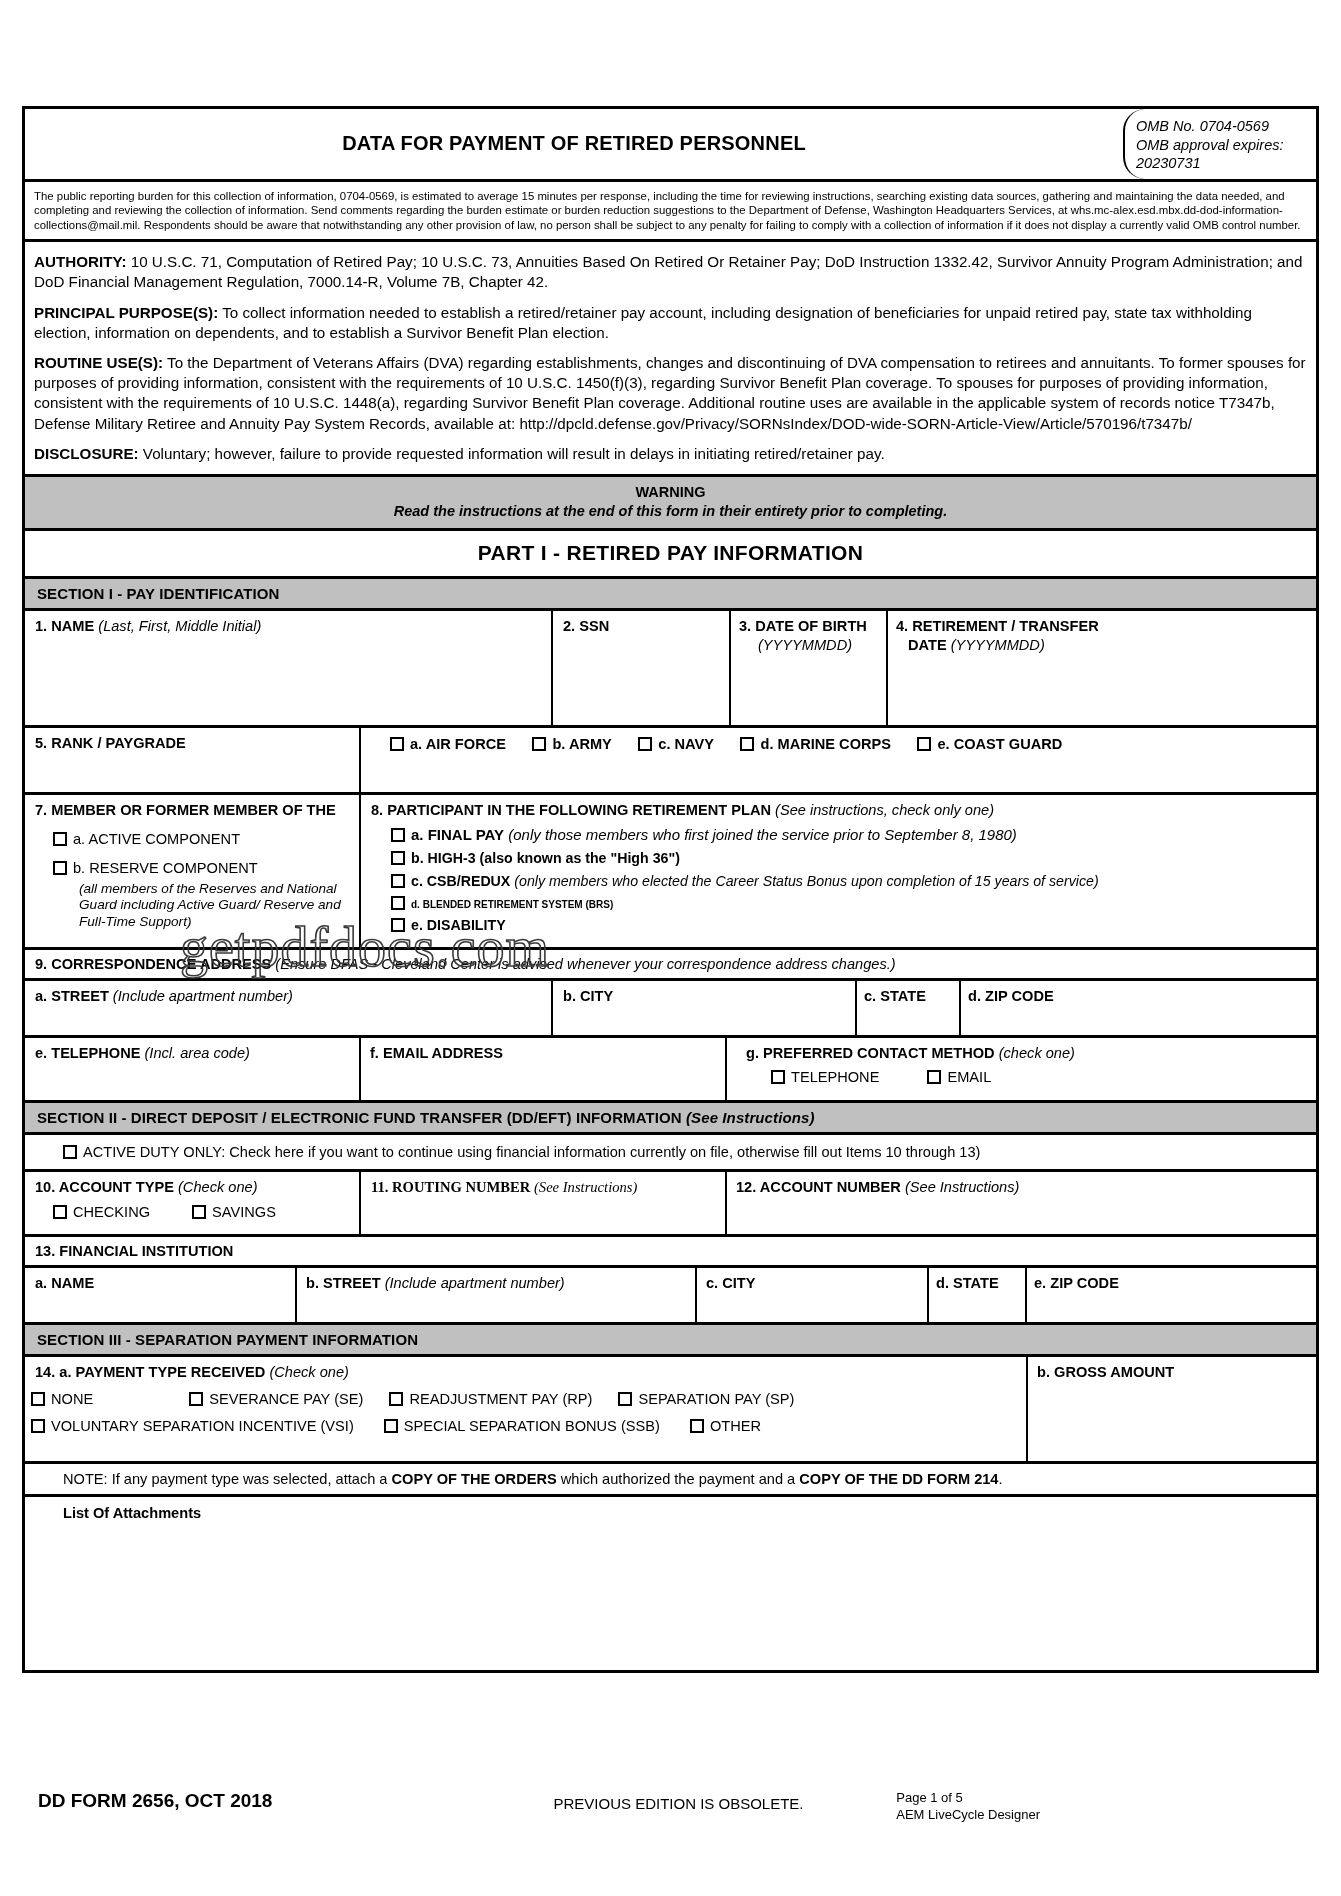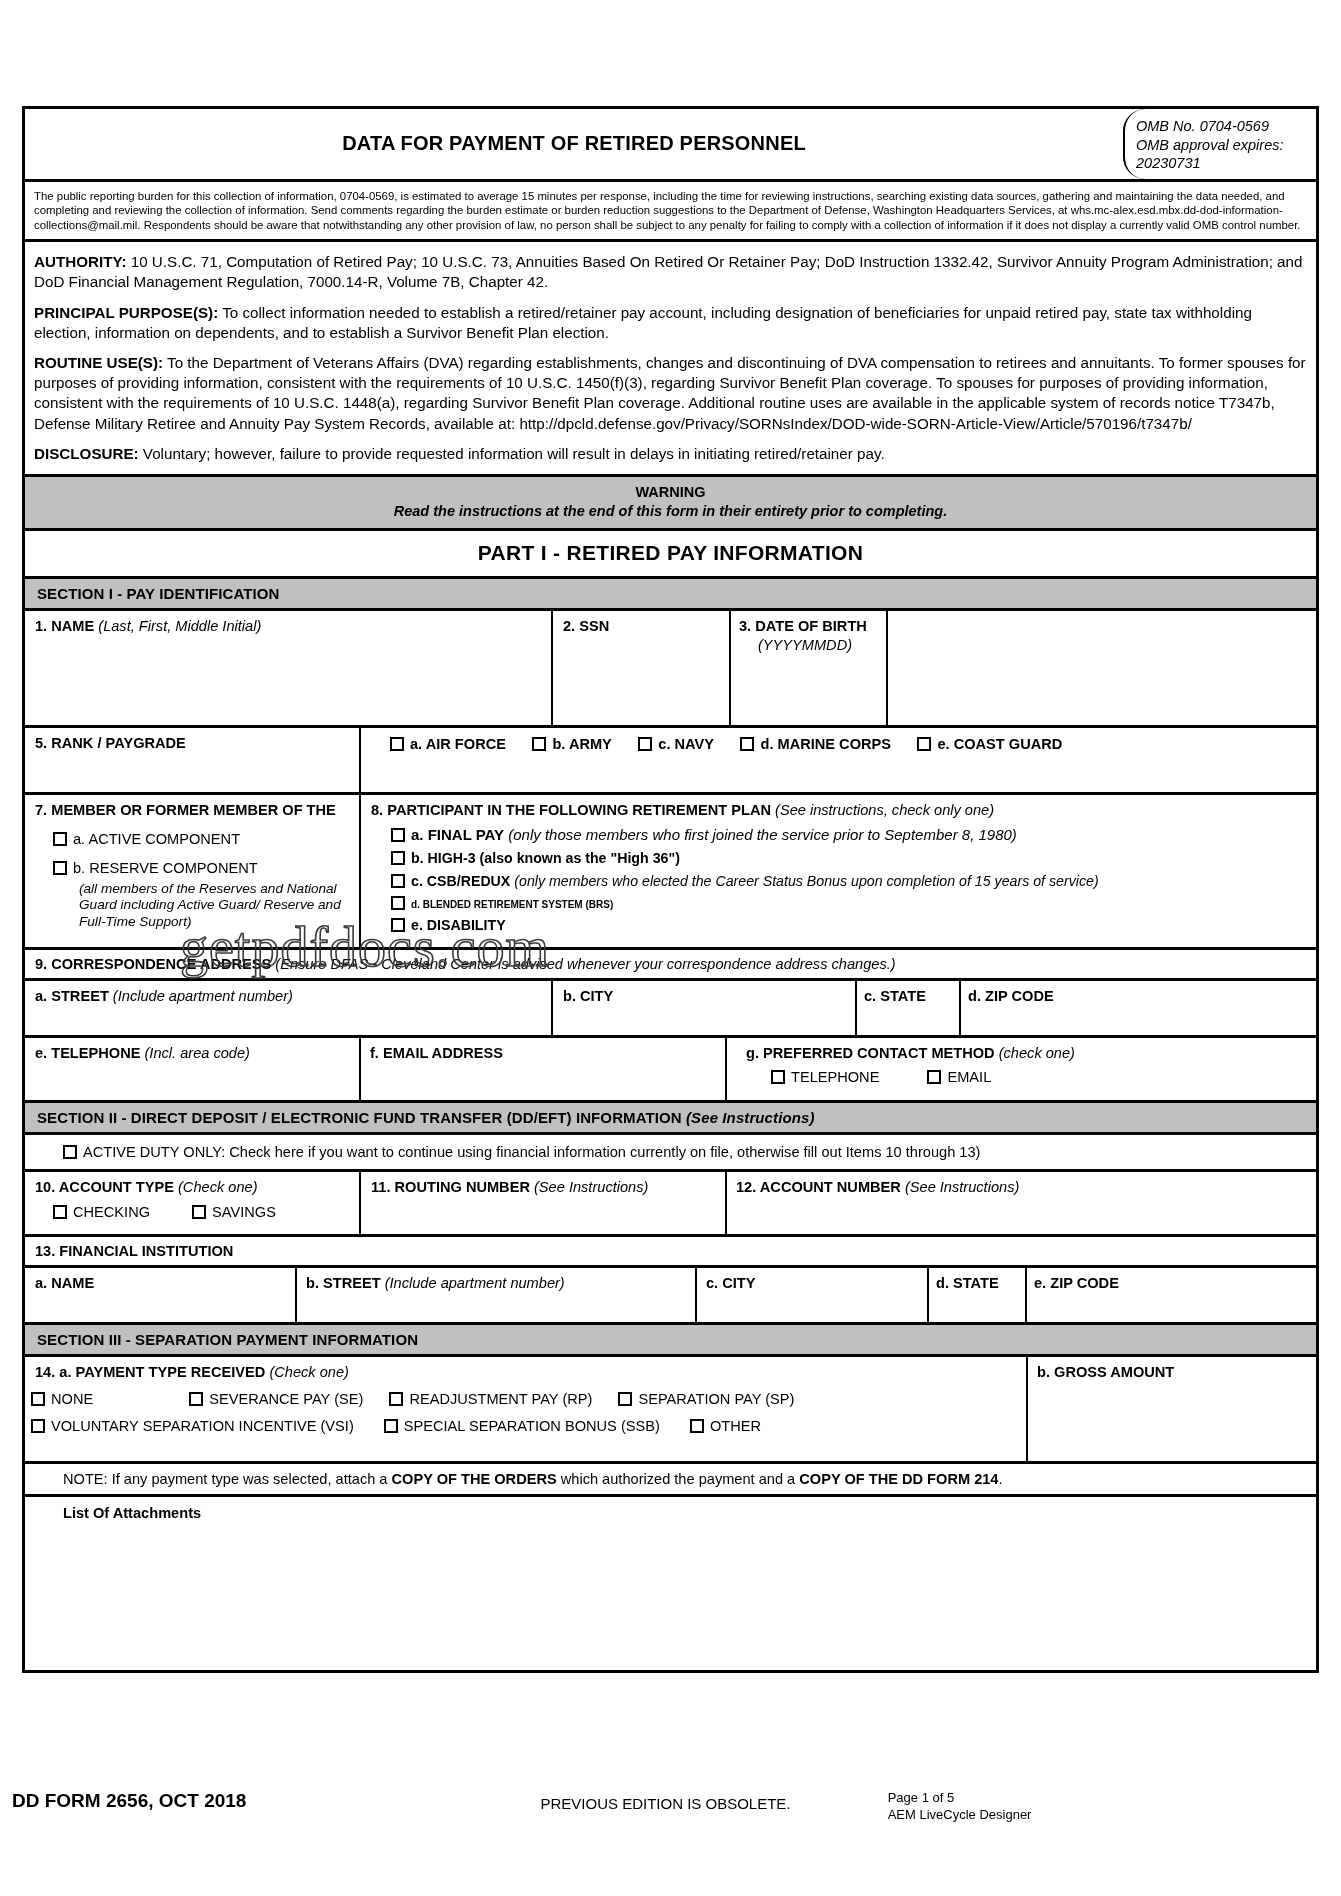--- a/index.html
+++ b/index.html
@@ -129,21 +129,21 @@
     letter-spacing: 1px;
     color: transparent;
     -webkit-text-stroke: 1.6px #3a3a3a;
     white-space: nowrap;
     z-index: 40;
     pointer-events: none;
   }
 
   .footer {
     position: absolute;
-    left: 12px;
+    left: 38px;
     right: 22px;
     top: 1790px;
     display: flex;
     align-items: flex-start;
   }
   .f-left { font-size: 19px; font-weight: bold; width: 33%; }
   .f-mid { font-size: 15px; text-align: center; width: 34%; padding-top: 5px;}
   .f-right { width: 33%; text-align: left; font-size: 13px; line-height: 1.3; }
 </style>
 </head>
@@ -187,20 +187,25 @@
       </div>
       <div class="cell b-r" style="width:178px;">
         <div class="fld"><b>2. SSN</b></div>
         <div class="fld" style="padding-top:4px;"></div>
       </div>
       <div class="cell b-r" style="width:157px;">
         <div class="fld" style="padding-left:8px;"><b>3. DATE OF BIRTH</b></div>
         <div class="fld" style="padding-left:27px;padding-top:0;"><i>(YYYYMMDD)</i></div>
         <div class="fld" style="padding-top:4px;"></div>
       </div>
+      <div class="cell" style="width:auto;flex:1;">
+        <div class="fld" style="padding-left:8px;"><b>4. RETIREMENT / TRANSFER</b></div>
+        <div class="fld" style="padding-left:20px;padding-top:0;"><b>DATE</b> <i>(YYYYMMDD)</i></div>
+        <div class="fld" style="padding-top:4px;"></div>
+      </div>
     </div>
 
     <div class="row b-b3">
       <div class="cell b-r" style="width:336px;height:64px;">
         <div class="fld"><b>5. RANK / PAYGRADE</b></div>
         <div class="fld" style="padding-top:4px;"></div>
       </div>
       <div class="cell" style="flex:1;">
         <div style="padding:7px 0 0 29px;white-space:nowrap;">
           <span class="opt" style="margin-right:22px;"><span class="chk"></span><span class="t">a. AIR FORCE</span></span>
@@ -294,21 +299,21 @@
 
     <div class="row b-b3">
       <div class="cell b-r" style="width:336px;height:62px;">
         <div class="fld"><b>10. ACCOUNT TYPE</b> <i>(Check one)</i></div>
         <div style="padding:7px 0 0 28px;white-space:nowrap;font-size:14.6px;">
           <span class="opt" style="margin-right:38px;"><span class="chk"></span><span>CHECKING</span></span>
           <span class="opt"><span class="chk"></span><span>SAVINGS</span></span>
         </div>
       </div>
       <div class="cell b-r" style="width:366px;">
-        <div class="fld" style=""><b>11. ROUTING NUMBER</b> <i>(See Instructions)</i></div>
+        <div class="fld" style="font-family:Liberation Serif, serif;"><b>11. ROUTING NUMBER</b> <i>(See Instructions)</i></div>
         <div class="fld" style="padding-top:2px;"></div>
       </div>
       <div class="cell" style="flex:1;">
         <div class="fld" style="padding-left:9px;"><b>12. ACCOUNT NUMBER</b> <i>(See Instructions)</i></div>
         <div class="fld" style="padding-top:2px;"></div>
       </div>
     </div>
 
     <div class="b-b3" style="padding:6px 0 6px 10px;font-size:14.6px;">
       <b>13. FINANCIAL INSTITUTION</b>

